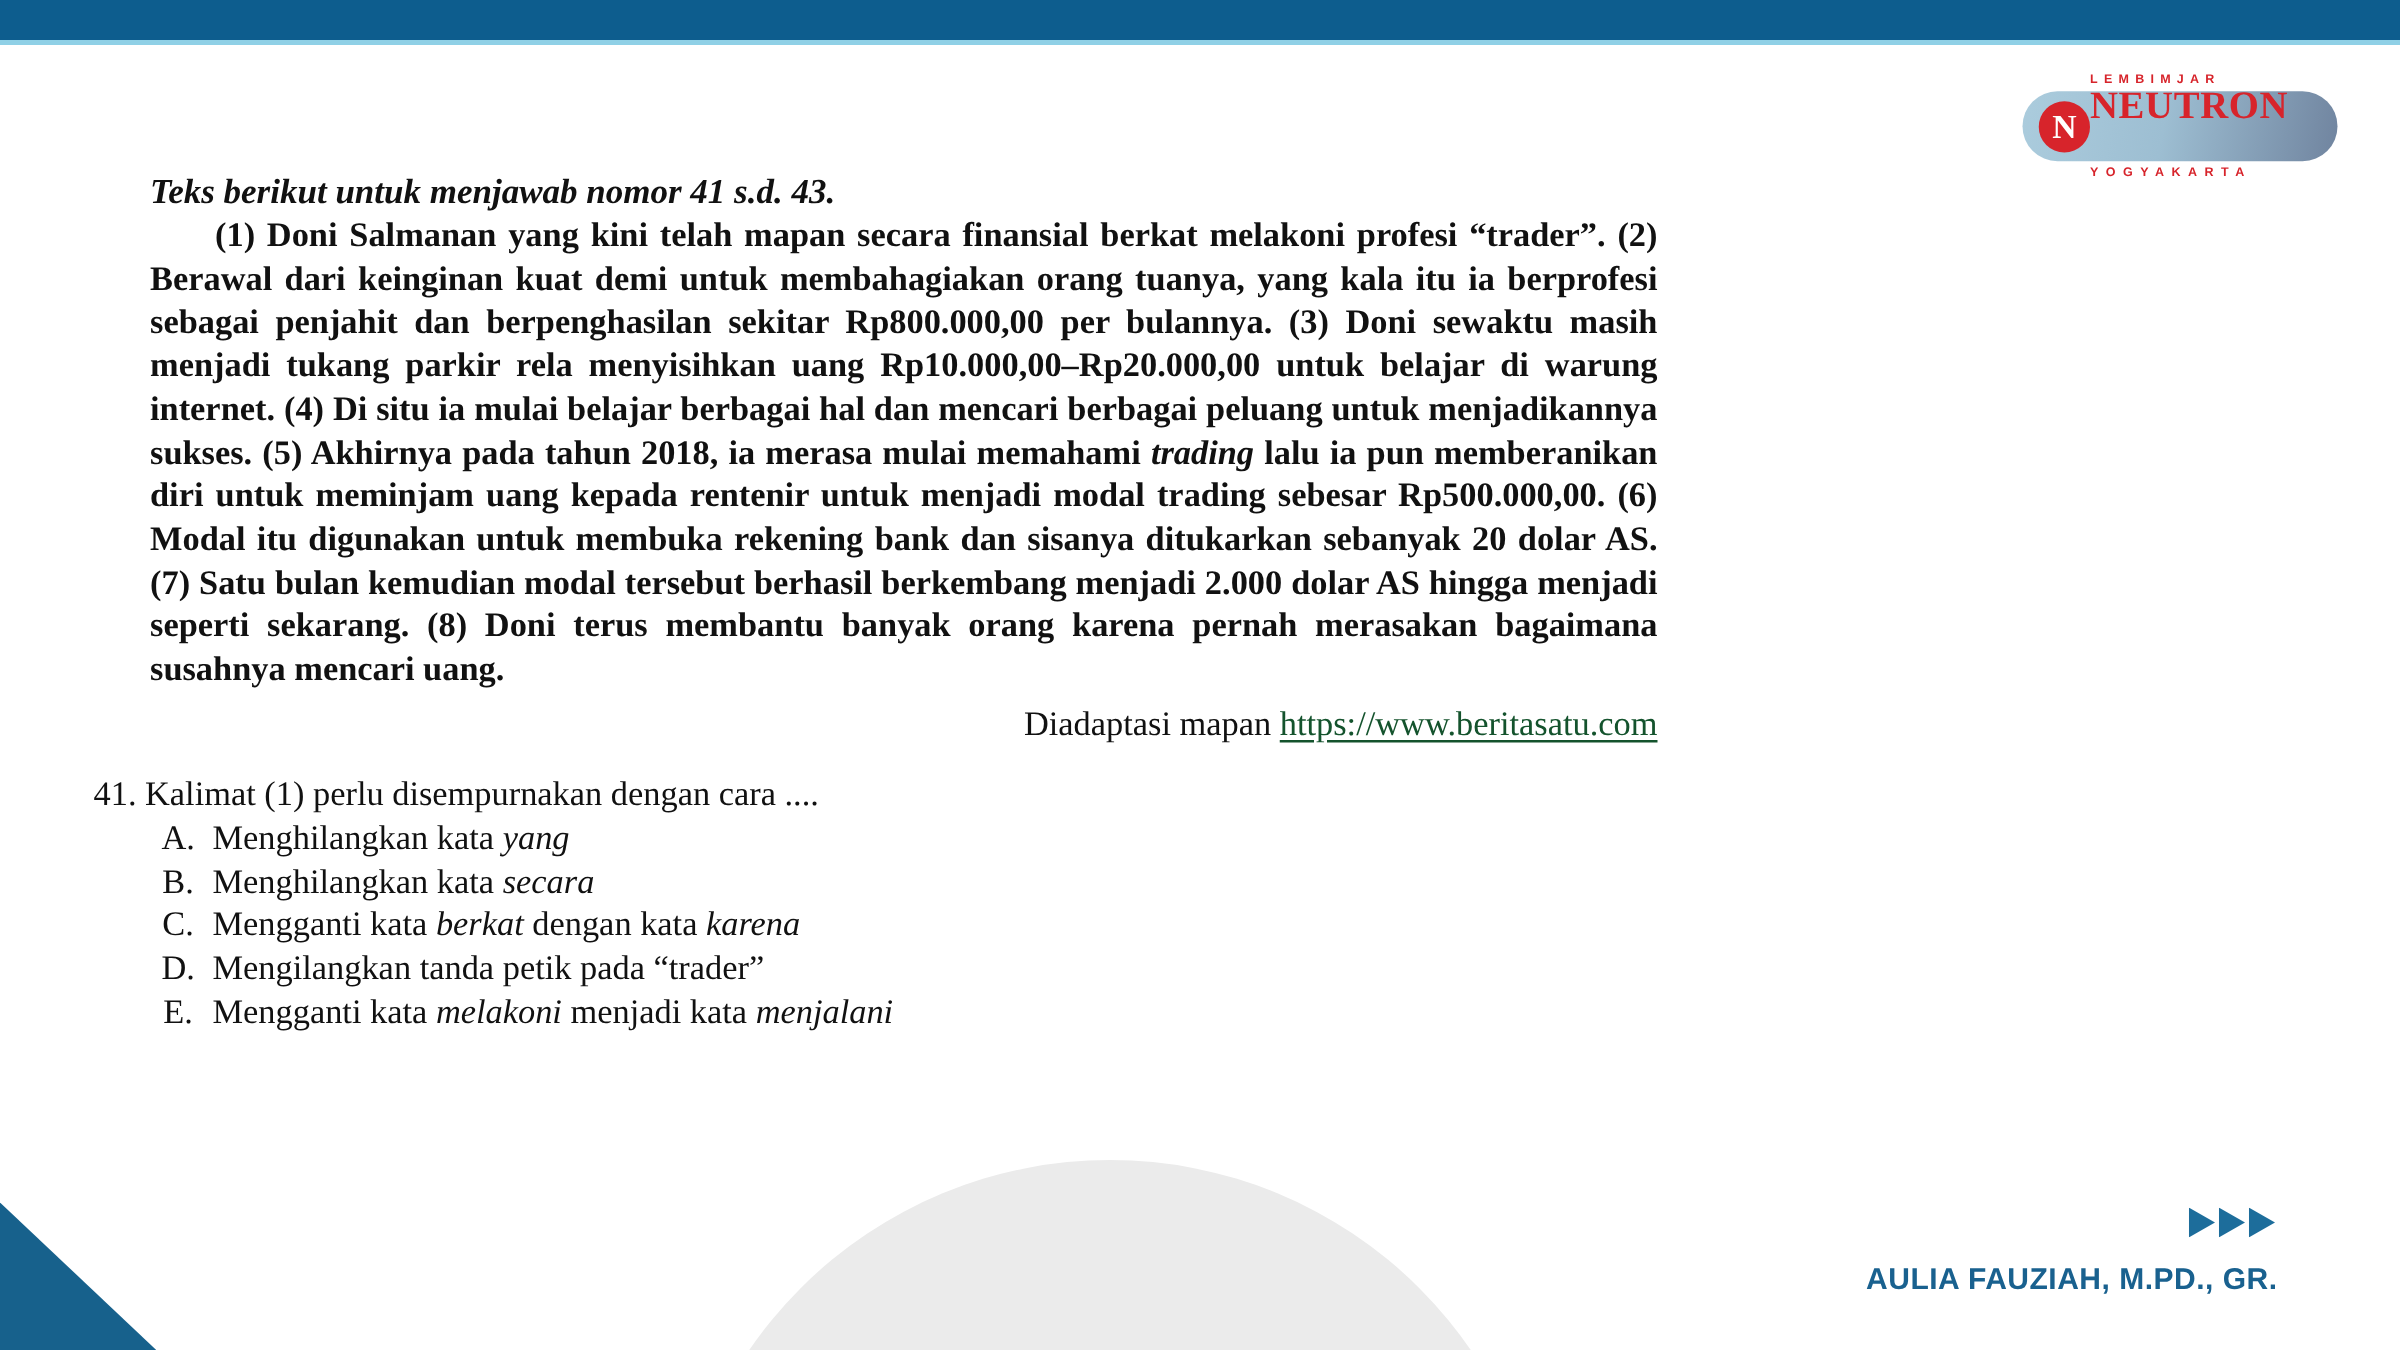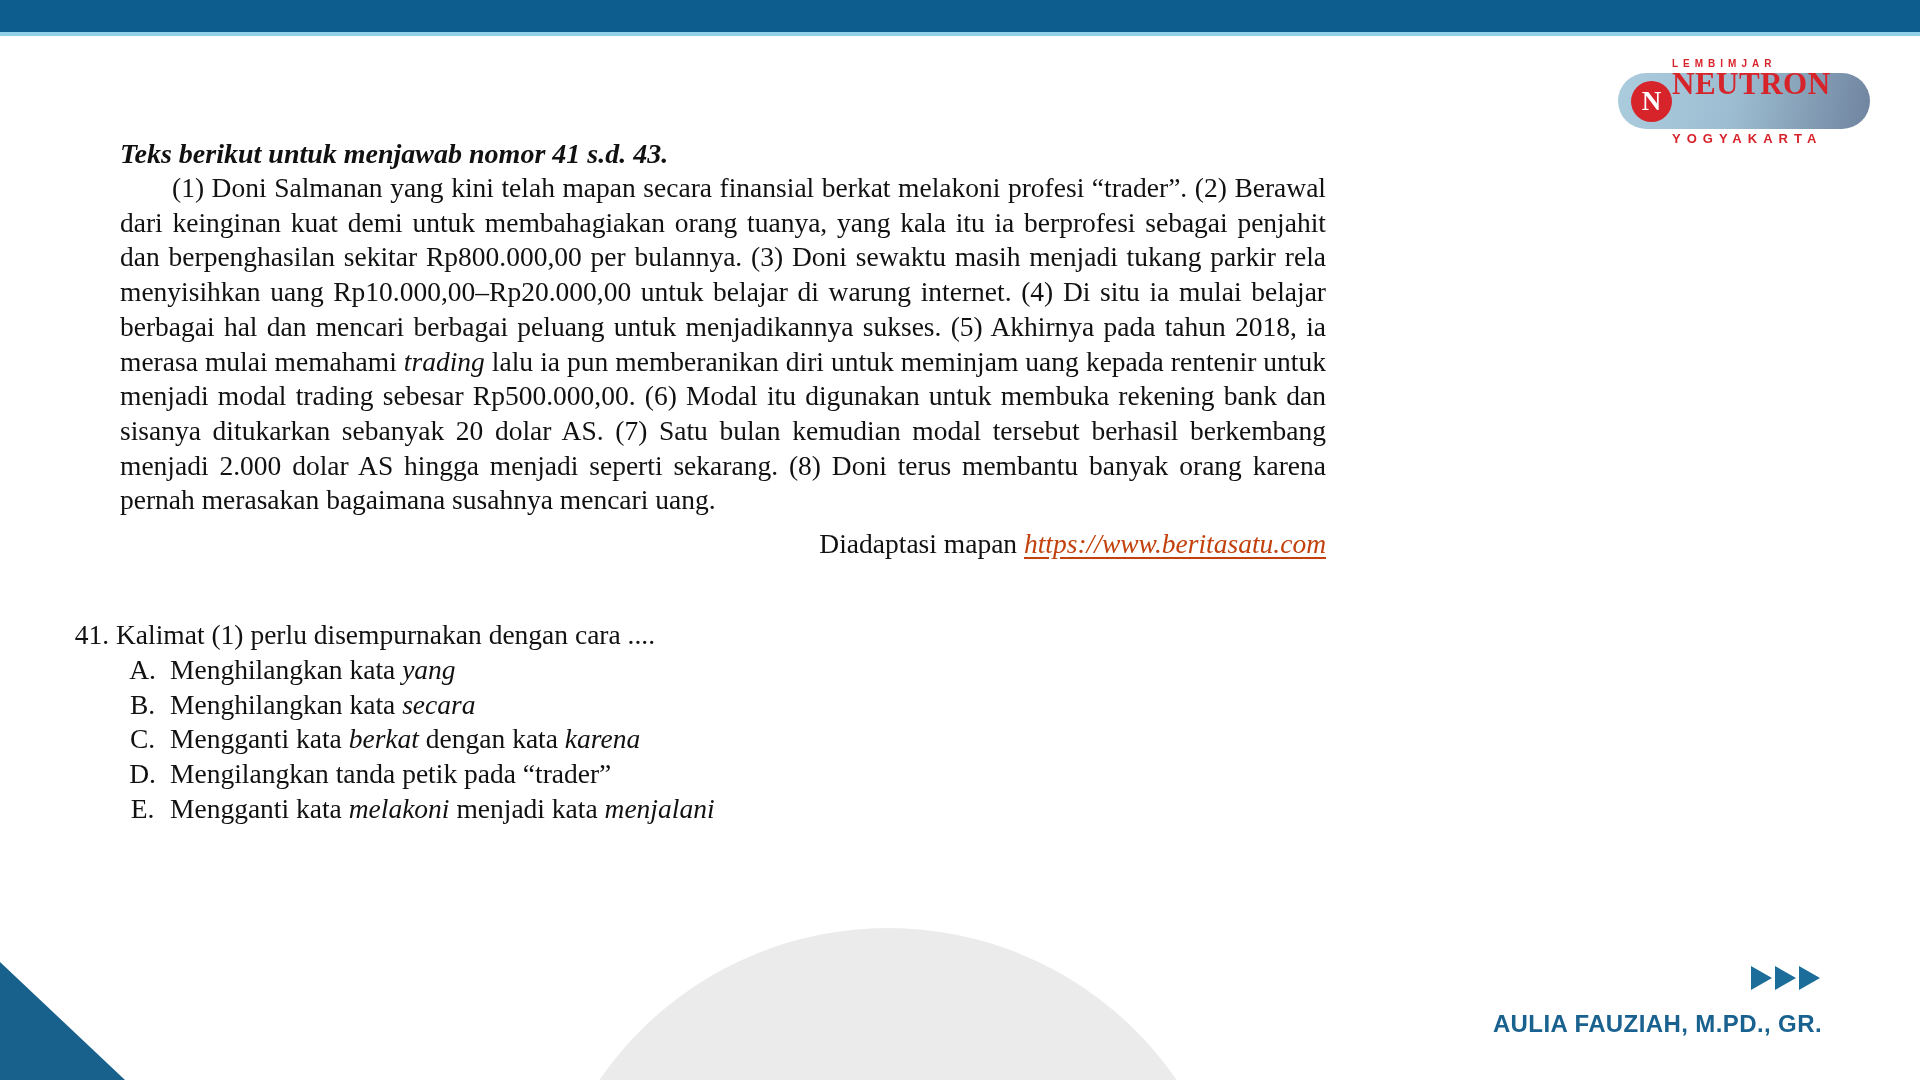--- a/index.html
+++ b/index.html
@@ -69,50 +69,50 @@
   .logo-top {
     font-family: "Liberation Sans", sans-serif;
     font-weight: bold; font-size: 10px; letter-spacing: 5px; line-height: 10px;
   }
   .logo-main {
     font-family: "Liberation Serif", serif;
     font-weight: bold; font-size: 31px; line-height: 29px; letter-spacing: 0.5px;
   }
   .logo-bottom {
     font-family: "Liberation Sans", sans-serif;
-    font-weight: bold; font-size: 13px; letter-spacing: 6px; line-height: 10px; margin-top: 36px;
+    font-weight: bold; font-size: 10px; letter-spacing: 6px; line-height: 10px; margin-top: 36px;
   }
 
   
   .passage {
     position: absolute; left: 120px; top: 136px; width: 1206px;
     z-index: 1;
   }
   .passage-title {
     font-weight: bold;
     font-size: 28px; line-height: 35px; font-style: italic;
   }
   .passage-body {
     margin: 0;
     font-size: 27.5px; line-height: 34.7px;
     text-align: justify;
     text-indent: 52px;
+    font-weight: bold;
   }
   .seg-i { font-style: italic; }
   .attribution {
     margin-top: 9px;
     text-align: right;
     font-size: 27.5px; line-height: 34.7px;
   }
   .attribution-link {
     text-decoration: underline;
     text-underline-offset: 4px;
     text-decoration-thickness: 2px;
-    color: #c2410c;
-    font-style: italic;
+    color: #14532d;
   }
 
   
   .question-block {
     position: absolute; left: 68px; top: 618px; width: 1180px;
     font-size: 27.5px; line-height: 34.8px;
     z-index: 1;
     text-align: center;
   }
   .q-row { display: flex; }

